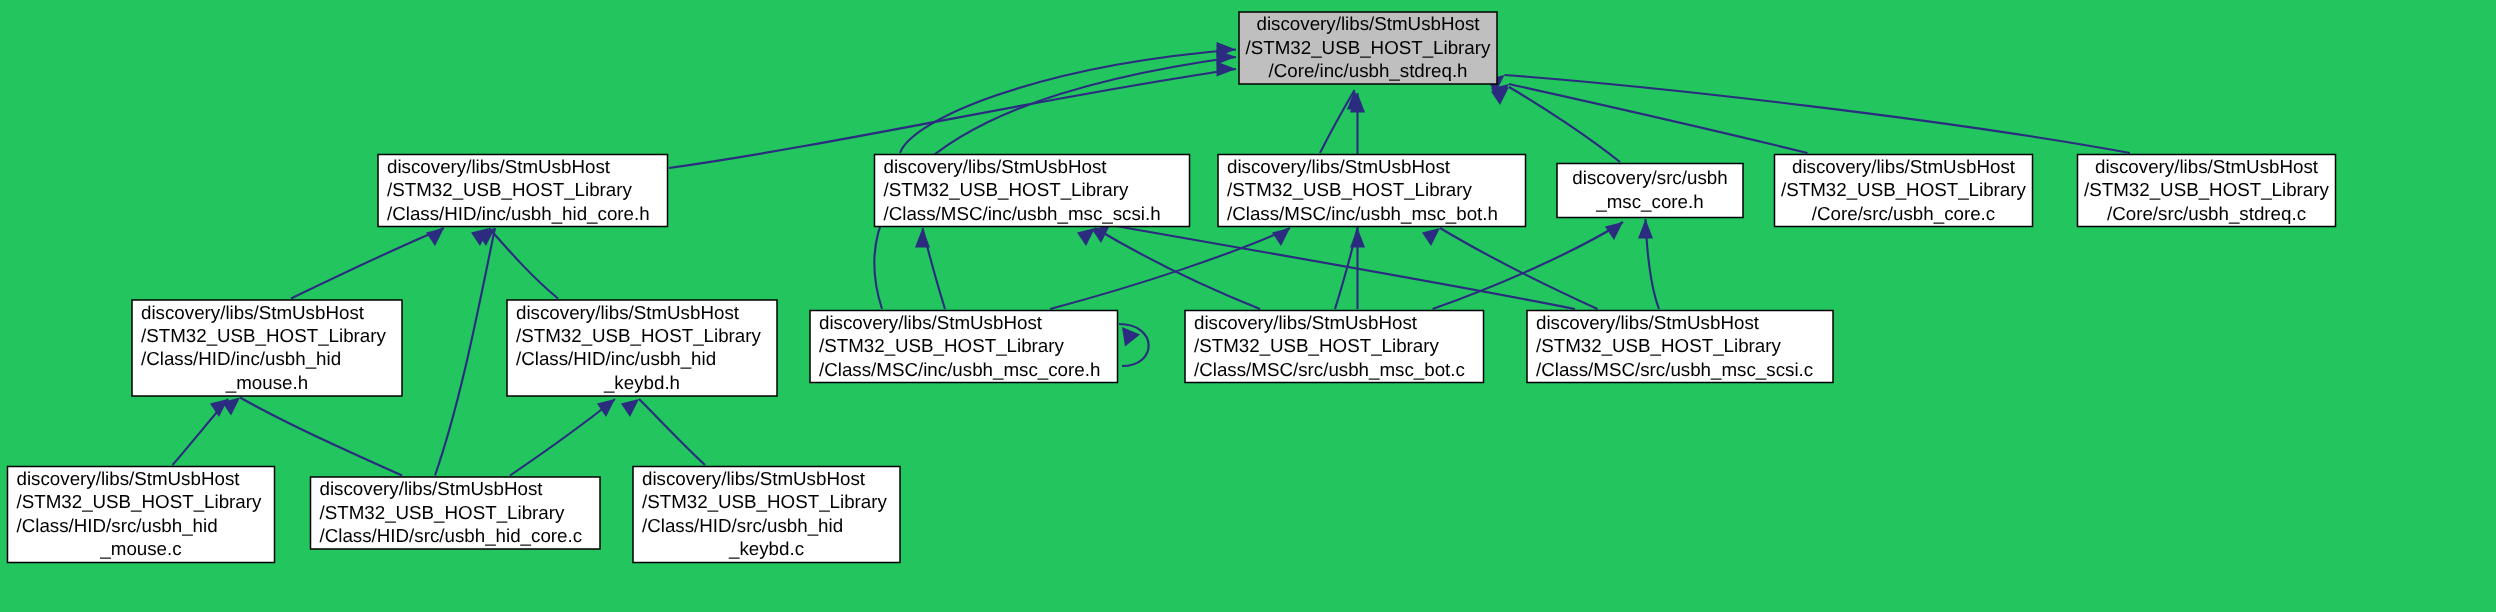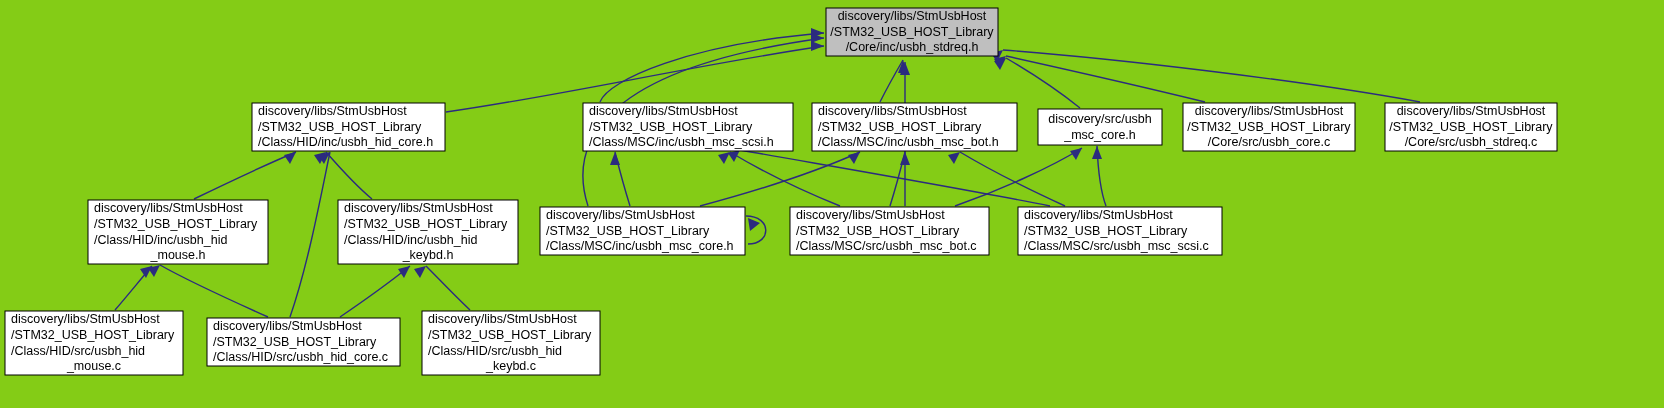--- a/index.html
+++ b/index.html
@@ -4,21 +4,21 @@
 <style>
   html, body {
     margin: 0;
     padding: 0;
     background: #ffffff;
   }
   #graph-root {
     position: relative;
     width: 1664px;
     height: 408px;
-    background: #84cc16;
+    background: #22c55e;
     font-family: "Liberation Sans", sans-serif;
     overflow: hidden;
   }
   svg.graph-canvas {
     position: absolute;
     left: 0;
     top: 0;
     width: 1664px;
     height: 408px;
   }

